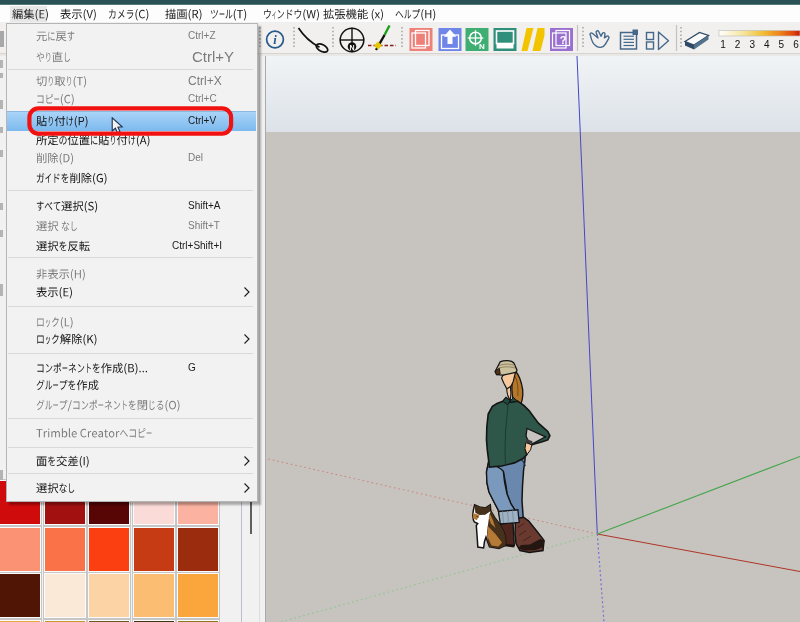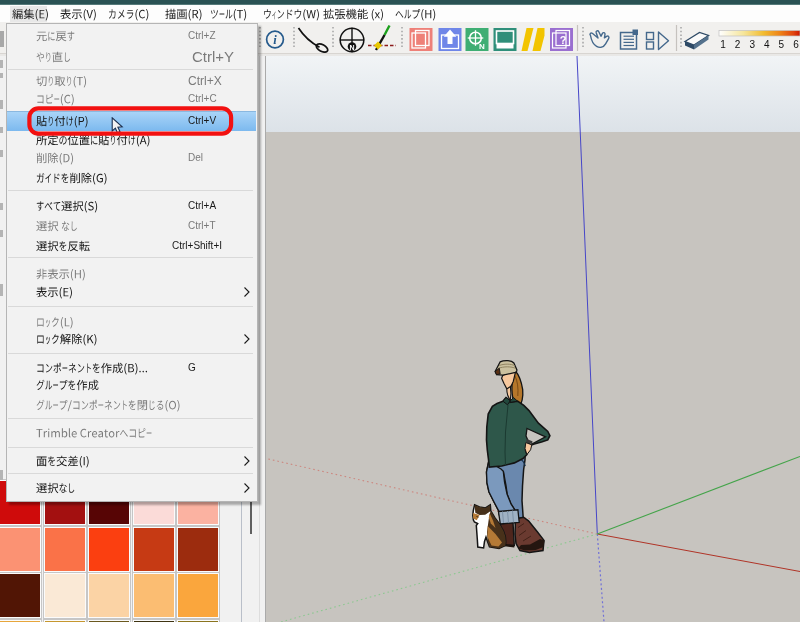--- a/index.html
+++ b/index.html
@@ -345,30 +345,30 @@
         <use href="#g35" x="0"></use>
         <use href="#g41" x="72"></use>
         <use href="#g36" x="150"></use>
         <use href="#g98" x="222"></use>
         <use href="#g84" x="322"></use>
         <use href="#g1" x="422"></use>
         <use href="#g18" x="456"></use>
         <use href="#g2" x="516"></use>
       </g>
     </svg>
-    <div class="abs" style="left:188px;top:199px;width:70px;height:14px;font-size:10px;line-height:14px;color:#1a1a1a">Ctrl+A</div>
+    <div class="abs" style="left:188px;top:199px;width:70px;height:14px;font-size:10px;line-height:14px;color:#1a1a1a">Shift+A</div>
     <svg style="position:absolute;left:35.5px;top:218px;" width="43" height="16">
       <g fill="#7a7a7a" transform="translate(0,12.3) scale(0.113,-0.113)">
         <use href="#g98" x="0"></use>
         <use href="#g84" x="100"></use>
         <use href="#g37" x="222"></use>
         <use href="#g33" x="300"></use>
       </g>
     </svg>
-    <div class="abs" style="left:188px;top:219px;width:70px;height:14px;font-size:10px;line-height:14px;color:#7a7a7a">Ctrl+T</div>
+    <div class="abs" style="left:188px;top:219px;width:70px;height:14px;font-size:10px;line-height:14px;color:#7a7a7a">Shift+T</div>
     <svg style="position:absolute;left:35.5px;top:238px;" width="55" height="16">
       <g fill="#1a1a1a" transform="translate(0,12.3) scale(0.113,-0.113)">
         <use href="#g98" x="0"></use>
         <use href="#g84" x="100"></use>
         <use href="#g45" x="200"></use>
         <use href="#g76" x="278"></use>
         <use href="#g97" x="378"></use>
       </g>
     </svg>
     <div class="abs" style="left:172px;top:239px;width:70px;height:14px;font-size:10px;line-height:14px;color:#1a1a1a">Ctrl+Shift+I</div>

